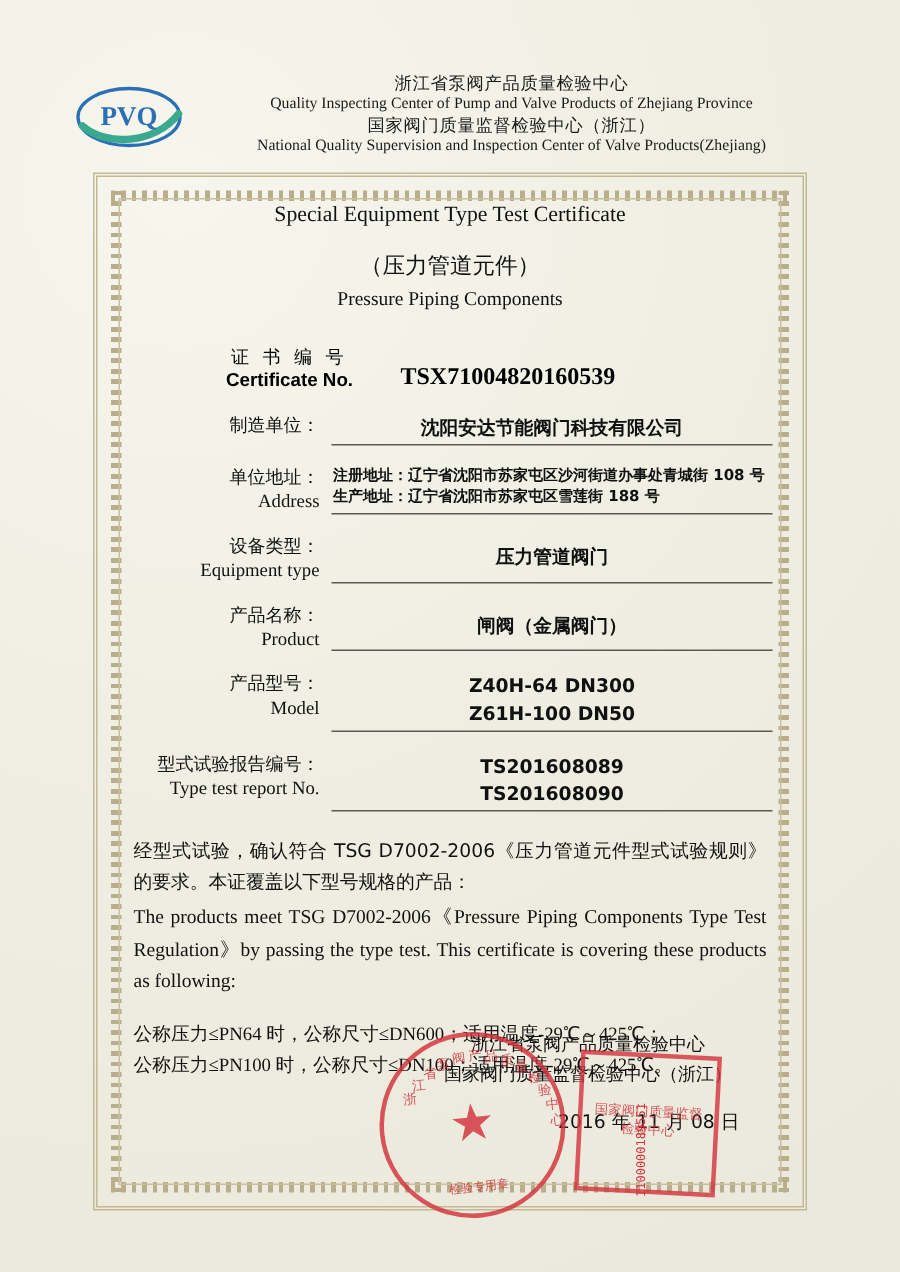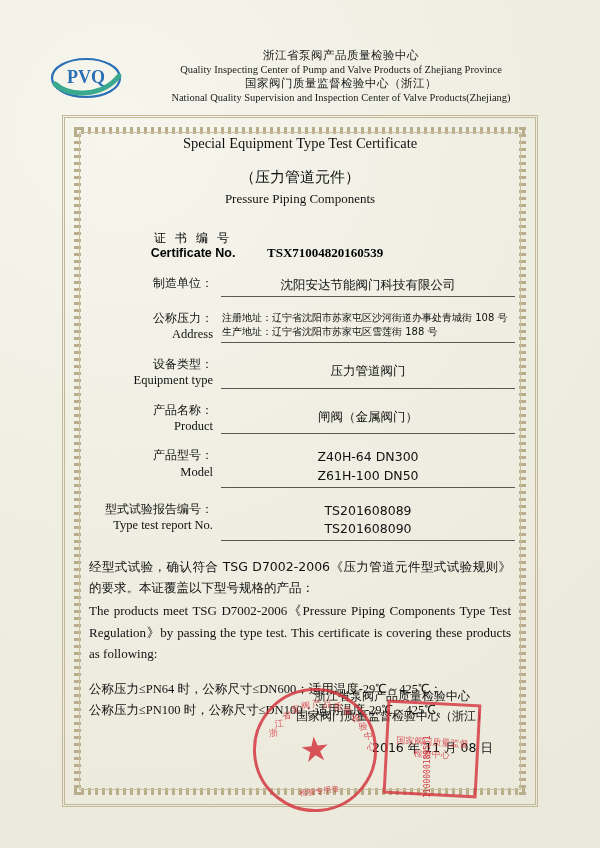--- a/index.html
+++ b/index.html
@@ -145,21 +145,21 @@
     font-size: 12px;
     letter-spacing: 3px;
     font-family: Liberation Serif, serif;
   }
   .certno-label .en {
     font-size: 12.5px;
     font-weight: bold;
     font-family: Liberation Sans, sans-serif;
   }
   .certno-value {
-    font-size: 13px;
+    font-size: 16px;
     font-weight: bold;
     padding-left: 14px;
     padding-bottom: 1px;
     font-family: "Liberation Serif", serif;
     text-align: center;
   }
 
   
   .fields {
     margin-top: 14px;
@@ -196,20 +196,21 @@
     justify-content: center;
     align-items: center;
     padding-bottom: 2px;
   }
   .field-value .line {
     font-size: 12.5px;
     font-family: "DejaVu Sans", sans-serif;
     color: #111;
     text-align: center;
     line-height: 1.45;
+    font-weight: bold;
   }
   .field-value.small .line {
     font-size: 10px;
     text-align: left;
     width: 100%;
     padding-left: 2px;
   }
   .field-value.two .line {
     font-size: 12.5px;
   }
@@ -392,21 +393,21 @@
         <div class="field-label">
           <span class="cn">制造单位：</span>
         </div>
         <div class="field-value">
           <div class="line">沈阳安达节能阀门科技有限公司</div>
         </div>
       </div>
 
       <div class="field">
         <div class="field-label">
-          <span class="cn">公称压力：</span>
+          <span class="cn">单位地址：</span>
           <span class="en">Address</span>
         </div>
         <div class="field-value small">
           <div class="line">注册地址：辽宁省沈阳市苏家屯区沙河街道办事处青城街 108 号</div>
           <div class="line">生产地址：辽宁省沈阳市苏家屯区雪莲街 188 号</div>
         </div>
       </div>
 
       <div class="field">
         <div class="field-label">

